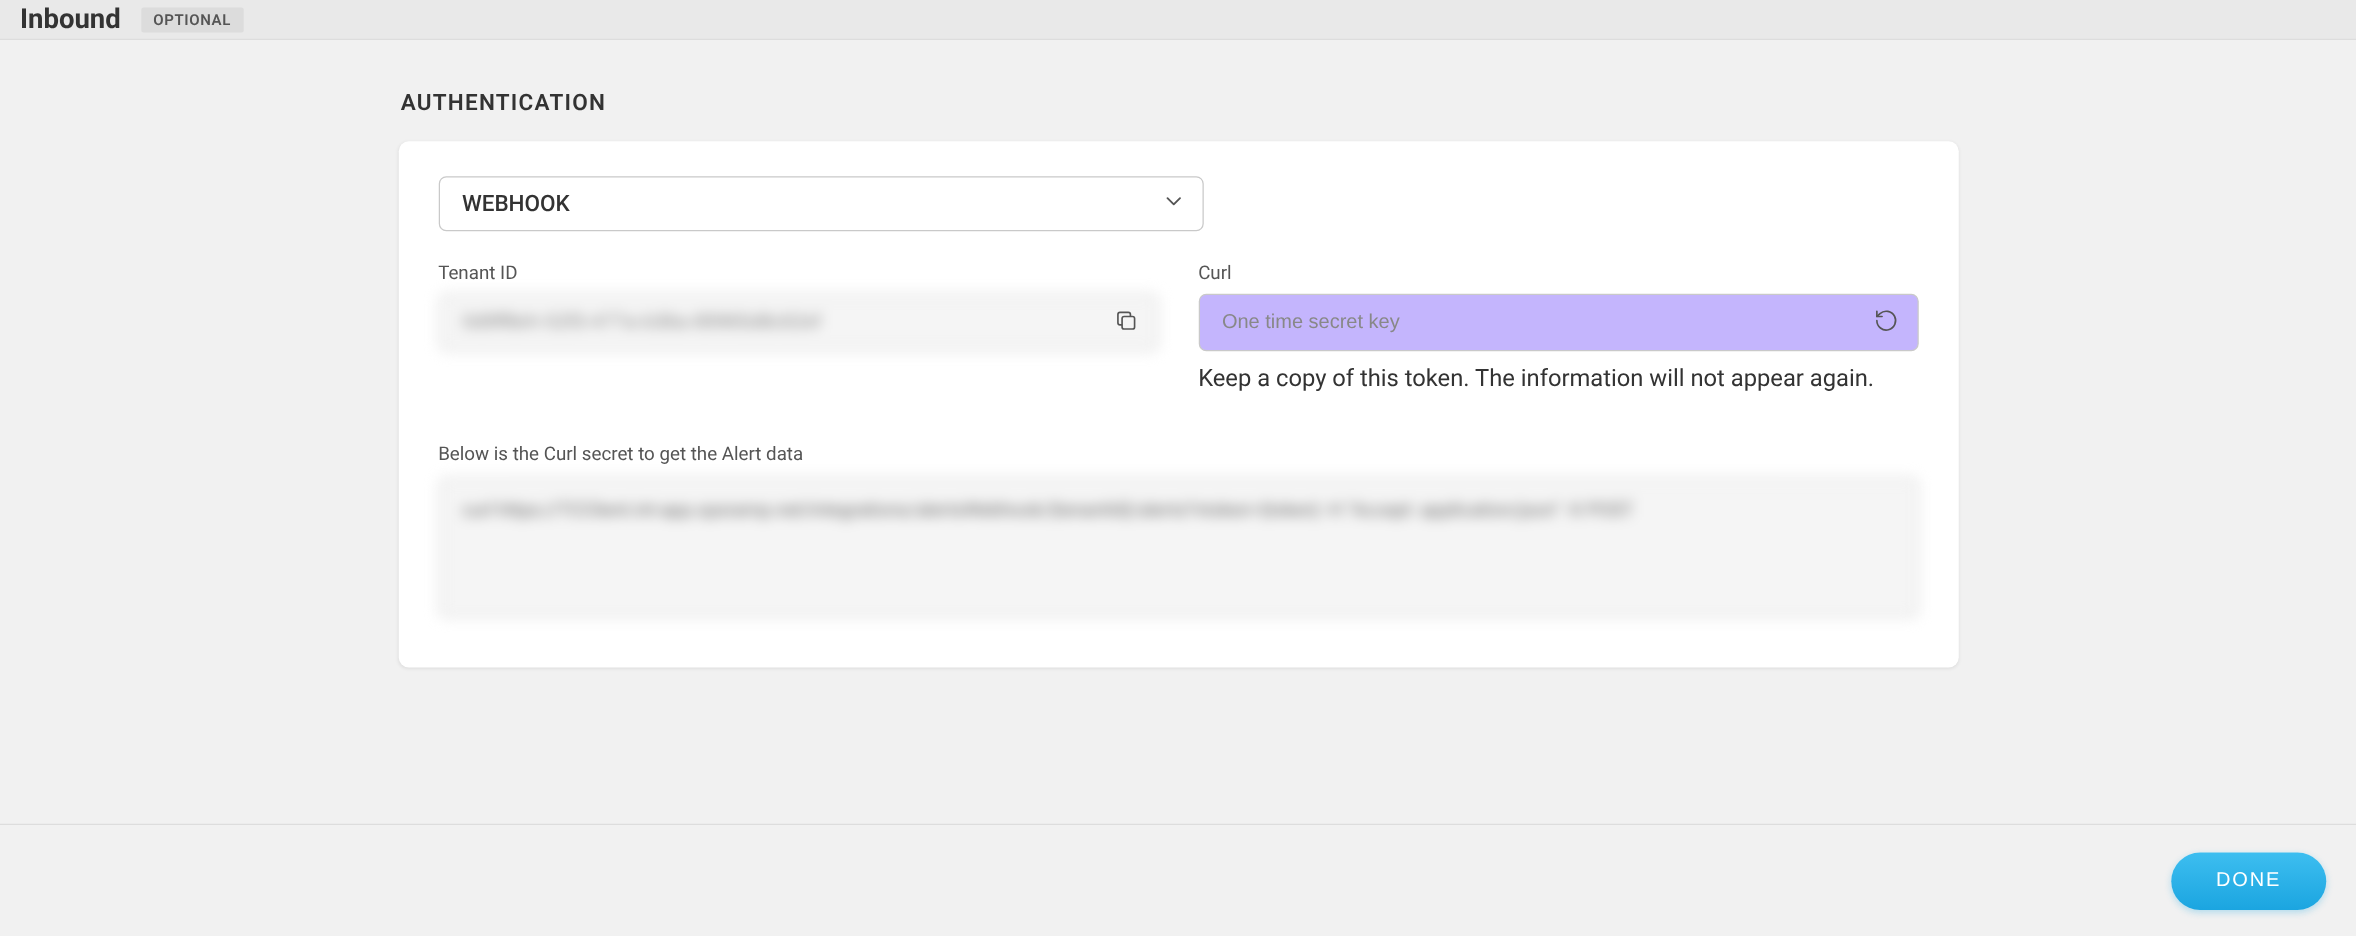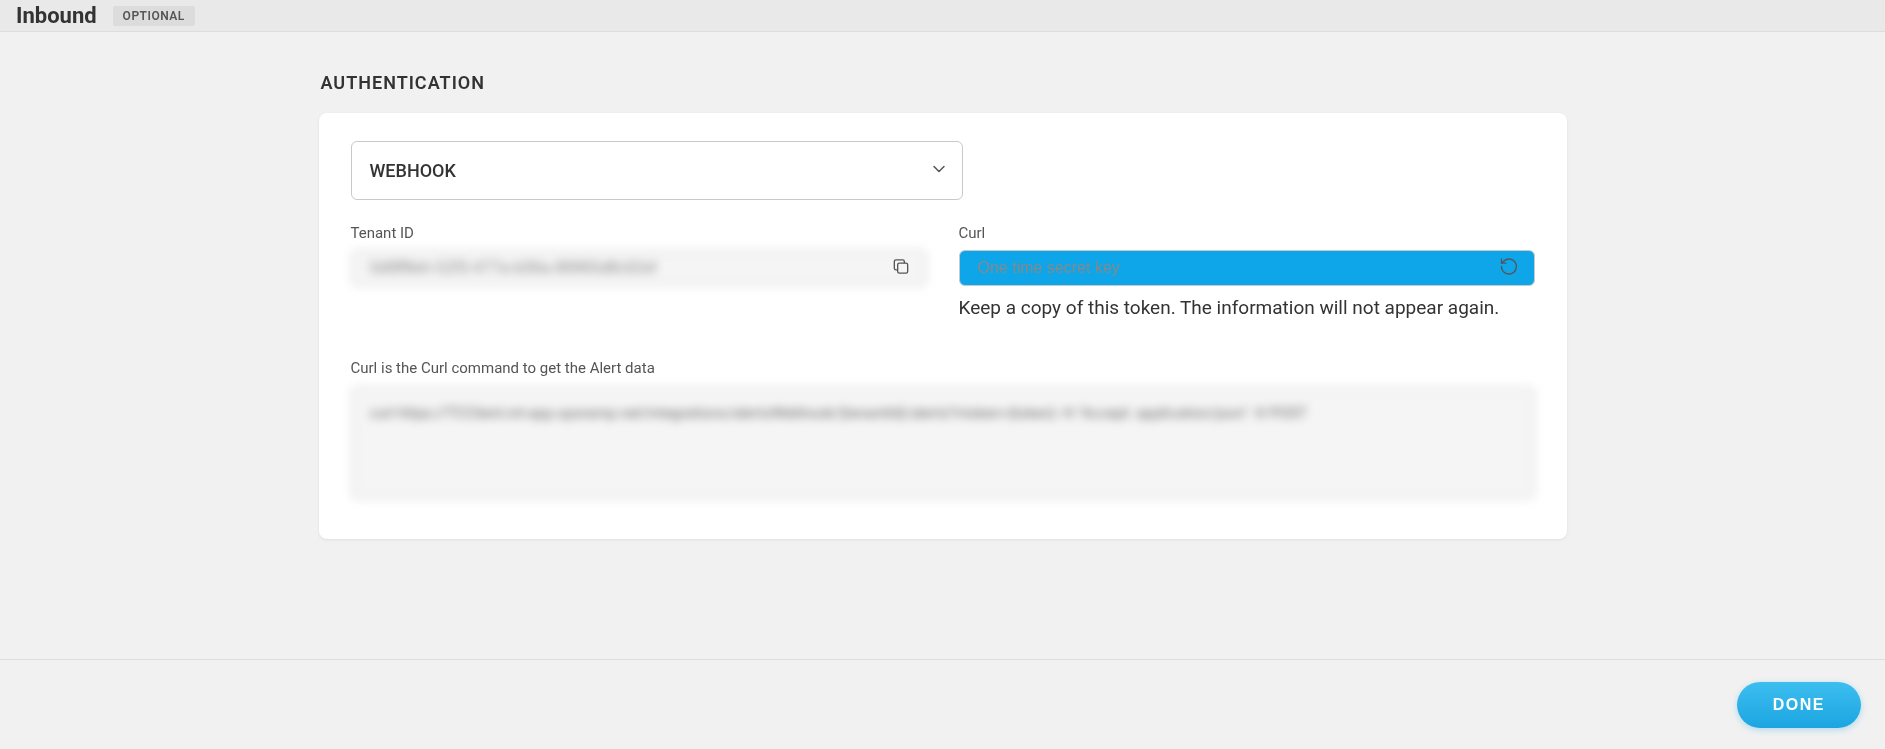--- a/index.html
+++ b/index.html
@@ -85,21 +85,21 @@
     }
     .required-asterisk {
       color: #e02020;
       margin-left: 4px;
     }
     .select-wrapper {
       position: relative;
     }
     .select-box {
       width: 100%;
-      height: 59px;
+      height: 44px;
       border: 1px solid #c9c9c9;
       border-radius: 6px;
       padding: 0 44px 0 18px;
       font-size: 18px;
       font-weight: 500;
       color: #333;
       background: #fff;
       display: flex;
       align-items: center;
       cursor: pointer;
@@ -111,27 +111,27 @@
       transform: translateY(-50%);
       pointer-events: none;
     }
     .input-with-icon {
       position: relative;
       display: flex;
       align-items: center;
     }
     .text-input {
       width: 100%;
-      height: 36px;
+      height: 46px;
       border: 1px solid #c9c9c9;
       border-radius: 6px;
       padding: 0 48px 0 18px;
       font-size: 16px;
       color: #333;
-      background: #0ea5e9;
+      background: #c4b5fd;
     }
     .text-input.readonly {
       background: #f5f5f5;
       color: #888;
       filter: blur(5px);
     }
     .text-input::placeholder {
       color: #888;
     }
     .input-icon-btn {
@@ -184,21 +184,21 @@
       align-items: center;
       justify-content: flex-end;
       padding: 0 24px;
     }
     .done-button {
       background: linear-gradient(180deg, #3dbef0 0%, #1ba5e0 100%);
       color: #fff;
       border: none;
       border-radius: 24px;
       font-size: 16px;
-      font-weight: 700;
+      font-weight: 400;
       letter-spacing: 1.5px;
       padding: 14px 36px;
       cursor: pointer;
       box-shadow: 0 2px 6px rgba(27,165,224,0.3);
     }
   </style>
 </head>
 <body>
 
 <div class="header-bar">
@@ -254,21 +254,21 @@
                   <path d="M3 3v5h5" stroke="#555" stroke-width="1.6" stroke-linecap="round" stroke-linejoin="round"></path>
                 </svg>
               </span>
             </button>
           </div>
           <div class="help-text">Keep a copy of this token. The information will not appear again.</div>
         </div>
       </div>
 
       <div class="form-group">
-        <div class="curl-label">Curl is the Curl command to get the Alert data</div>
+        <div class="curl-label">Below is the Curl secret to get the Alert data</div>
         <div class="curl-box">curl https://TCClient.int-app.opsramp.net/integrations/alertsWebhook/{tenantId}/alerts?vtoken={token} -H "Accept: application/json" -X POST</div>
       </div>
 
     </div>
   </div>
 </div>
 
 <div class="footer-bar">
   <button class="done-button">DONE</button>
 </div>

